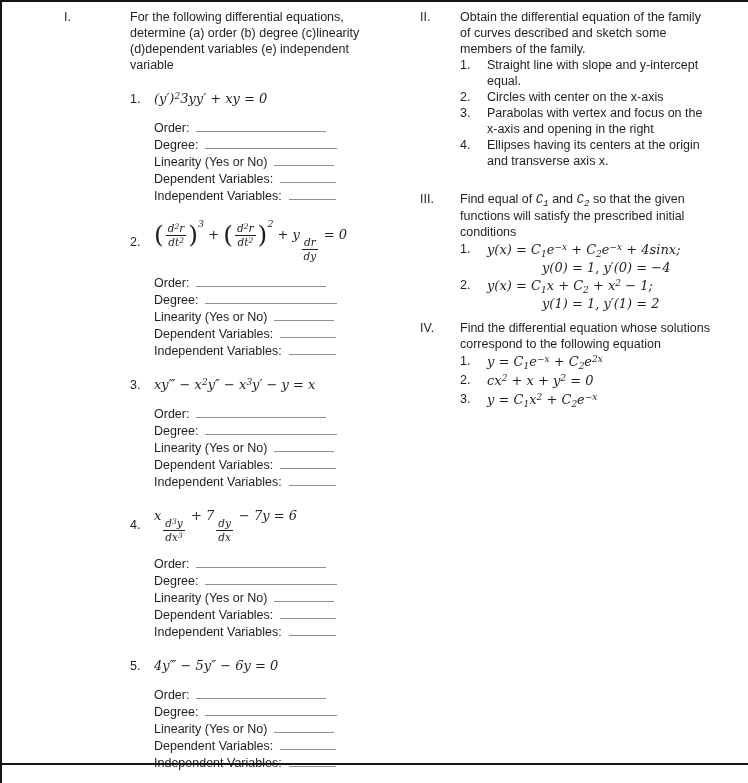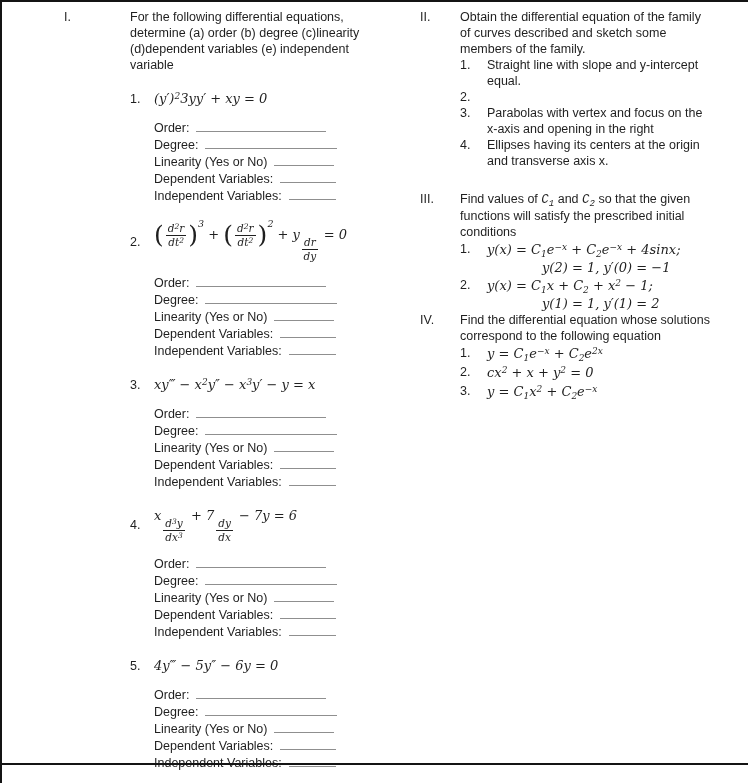--- a/index.html
+++ b/index.html
@@ -14,21 +14,21 @@
   .columns{display:flex;padding-top:9px;}
   .col{box-sizing:border-box;}
   .col-left{width:374px;}
   .col-right{width:374px;padding-right:38px;}
   .section{display:flex;align-items:flex-start;}
   .col-left .sec-num{flex:0 0 130px;padding-left:64px;box-sizing:border-box;}
   .col-right .sec-num{flex:0 0 86px;padding-left:46px;box-sizing:border-box;}
   .sec-body{flex:1;min-width:0;}
   .intro{margin:0;}
   .sec-iii{margin-top:22px;}
-  .sec-iv{}
+  .sec-iv{margin-top:8px;}
 
   .problem{margin-top:18px;}
   .prob-line{display:flex;align-items:center;}
   .item-num{flex:0 0 24px;}
   .col-right .item-num{flex:0 0 27px;}
   .list-row{display:flex;align-items:flex-start;}
   .item-text,.item-body{flex:1;min-width:0;}
   .sec-iii .list-row,.sec-iv .list-row{line-height:17px;margin-top:1px;}
   .condition{padding-left:55px;}
 
@@ -170,41 +170,42 @@
         <div class="sec-num">II.</div>
         <div class="sec-body">
           <p class="intro">Obtain the differential equation of the family of curves described and sketch some members of the family.</p>
           <div id="list-ii">
               <div class="list-row">
                 <span class="item-num">1.</span>
                 <span class="item-text">Straight line with slope and y-intercept equal.</span>
               </div>
               <div class="list-row">
                 <span class="item-num">2.</span>
+                <span class="item-text">Circles with center on the x-axis</span>
               </div>
               <div class="list-row">
                 <span class="item-num">3.</span>
                 <span class="item-text">Parabolas with vertex and focus on the x-axis and opening in the right</span>
               </div>
               <div class="list-row">
                 <span class="item-num">4.</span>
                 <span class="item-text">Ellipses having its centers at the origin and transverse axis x.</span>
               </div>
             </div>
         </div>
       </div>
 
       <div class="section sec-iii">
         <div class="sec-num">III.</div>
         <div class="sec-body">
-          <p class="intro" id="intro-iii"><span>Find values of </span><span class="math math-inline">C<sub>1</sub></span><span> and </span><span class="math math-inline">C<sub>2</sub></span><span> so that the given functions will satisfy the prescribed initial conditions</span></p>
+          <p class="intro" id="intro-iii"><span>Find equal of </span><span class="math math-inline">C<sub>1</sub></span><span> and </span><span class="math math-inline">C<sub>2</sub></span><span> so that the given functions will satisfy the prescribed initial conditions</span></p>
           <div id="list-iii">
               <div class="list-row">
                 <span class="item-num">1.</span>
-                <span class="item-body"><span class="math">y(x) = C<sub>1</sub>e<sup>−x</sup> + C<sub>2</sub>e<sup>−x</sup> + 4sinx;</span><div class="condition math">y(2) = 1, y′(0) = −1</div></span>
+                <span class="item-body"><span class="math">y(x) = C<sub>1</sub>e<sup>−x</sup> + C<sub>2</sub>e<sup>−x</sup> + 4sinx;</span><div class="condition math">y(0) = 1, y′(0) = −4</div></span>
               </div>
               <div class="list-row">
                 <span class="item-num">2.</span>
                 <span class="item-body"><span class="math">y(x) = C<sub>1</sub>x + C<sub>2</sub> + x<sup>2</sup> − 1;</span><div class="condition math">y(1) = 1, y′(1) = 2</div></span>
               </div>
             </div>
         </div>
       </div>
 
       <div class="section sec-iv">

